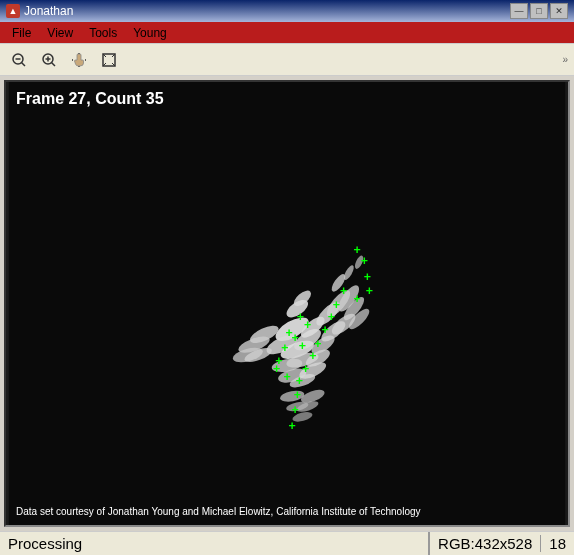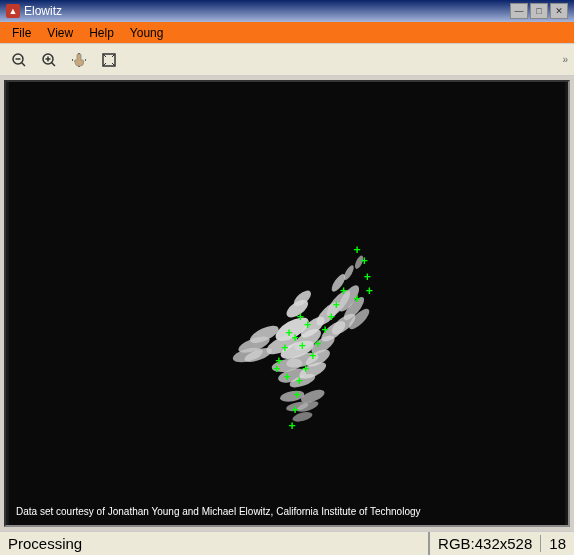--- a/index.html
+++ b/index.html
@@ -55,21 +55,21 @@
       display: flex;
       align-items: center;
       justify-content: center;
       font-size: 9px;
       cursor: pointer;
       color: #333;
     }
 
     
     .menu-bar {
-      background: #f97316;
+      background: #b91c1c;
       height: 22px;
       display: flex;
       align-items: center;
       padding: 0 4px;
       border-bottom: 1px solid #ccc;
     }
     .menu-item {
       padding: 2px 8px;
       font-size: 12px;
       color: #000;
@@ -188,33 +188,33 @@
     }
   </style>
 </head>
 <body>
 
 <div class="title-bar">
   <div class="title-bar-left">
     <div class="title-icon">
       <span>▲</span>
     </div>
-    <span class="title-text">Elowitz</span>
+    <span class="title-text">Jonathan</span>
   </div>
   <div class="title-bar-controls">
     <div class="title-btn">—</div>
     <div class="title-btn">□</div>
     <div class="title-btn">✕</div>
   </div>
 </div>
 
 <div class="menu-bar">
   <div class="menu-item">File</div>
   <div class="menu-item">View</div>
-  <div class="menu-item">Help</div>
+  <div class="menu-item">Tools</div>
   <div class="menu-item">Young</div>
 </div>
 
 <div class="toolbar">
   <div class="tool-btn" title="Zoom Out">
     <svg width="16" height="16" viewBox="0 0 16 16">
       <circle cx="7" cy="7" r="5" fill="none" stroke="#333" stroke-width="1.5"></circle>
       <line x1="10.5" y1="10.5" x2="14" y2="14" stroke="#333" stroke-width="1.5"></line>
       <line x1="4.5" y1="7" x2="9.5" y2="7" stroke="#333" stroke-width="1.5"></line>
     </svg>
@@ -237,20 +237,21 @@
     <svg width="16" height="16" viewBox="0 0 16 16">
       <rect x="2" y="2" width="12" height="12" fill="none" stroke="#333" stroke-width="1.5"></rect>
       <path d="M5 5 L2 2 M11 5 L14 2 M5 11 L2 14 M11 11 L14 14" stroke="#333" stroke-width="1"></path>
     </svg>
   </div>
   <div class="toolbar-arrow">»</div>
 </div>
 
 <div class="content-area">
   <div class="image-frame">
+    <span class="frame-label">Frame 27, Count 35</span>
 
     <svg class="bird-canvas" viewBox="0 0 540 430" xmlns="http://www.w3.org/2000/svg">
 
       <rect width="540" height="430" fill="#0a0a0a"></rect>
 
       <ellipse cx="275" cy="240" rx="18" ry="8" fill="#e8e8e8" opacity="0.9" transform="rotate(-30 275 240)"></ellipse>
       <ellipse cx="265" cy="255" rx="16" ry="7" fill="#d8d8d8" opacity="0.85" transform="rotate(-25 265 255)"></ellipse>
       <ellipse cx="280" cy="260" rx="17" ry="7" fill="#e0e0e0" opacity="0.9" transform="rotate(-20 280 260)"></ellipse>
       <ellipse cx="290" cy="250" rx="15" ry="7" fill="#d8d8d8" opacity="0.85" transform="rotate(-35 290 250)"></ellipse>
       <ellipse cx="295" cy="238" rx="14" ry="6" fill="#dcdcdc" opacity="0.88" transform="rotate(-40 295 238)"></ellipse>

